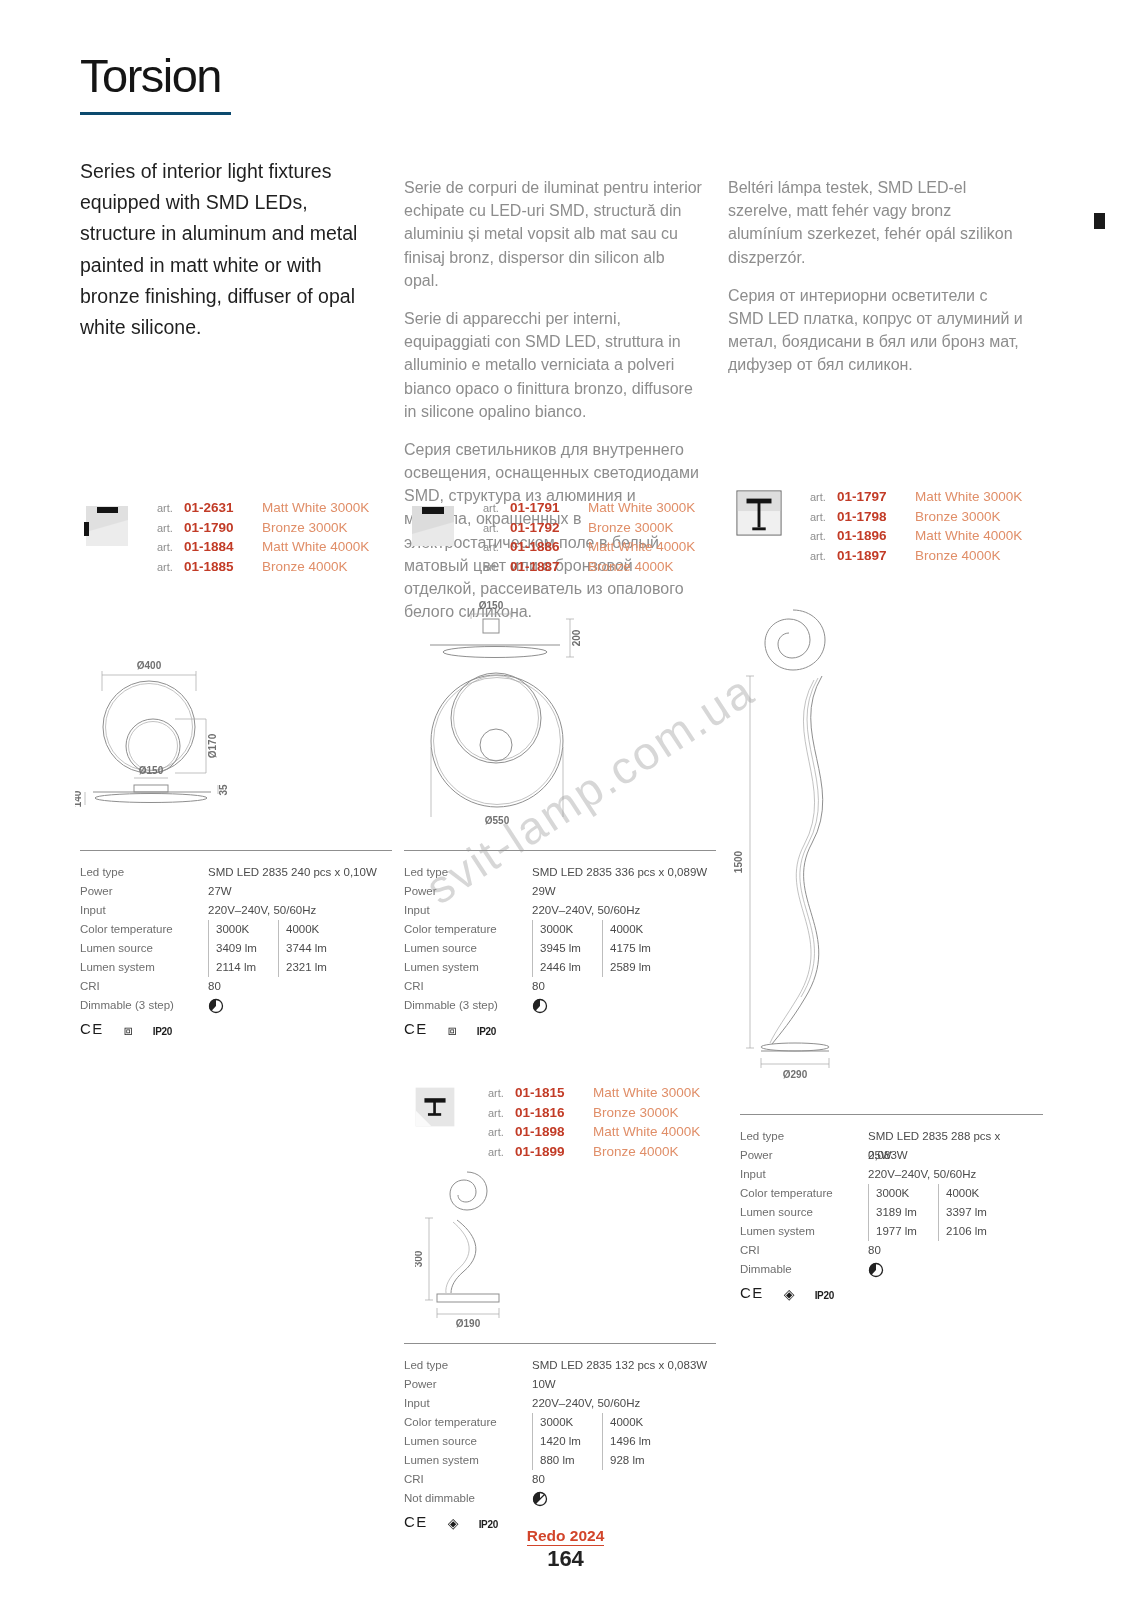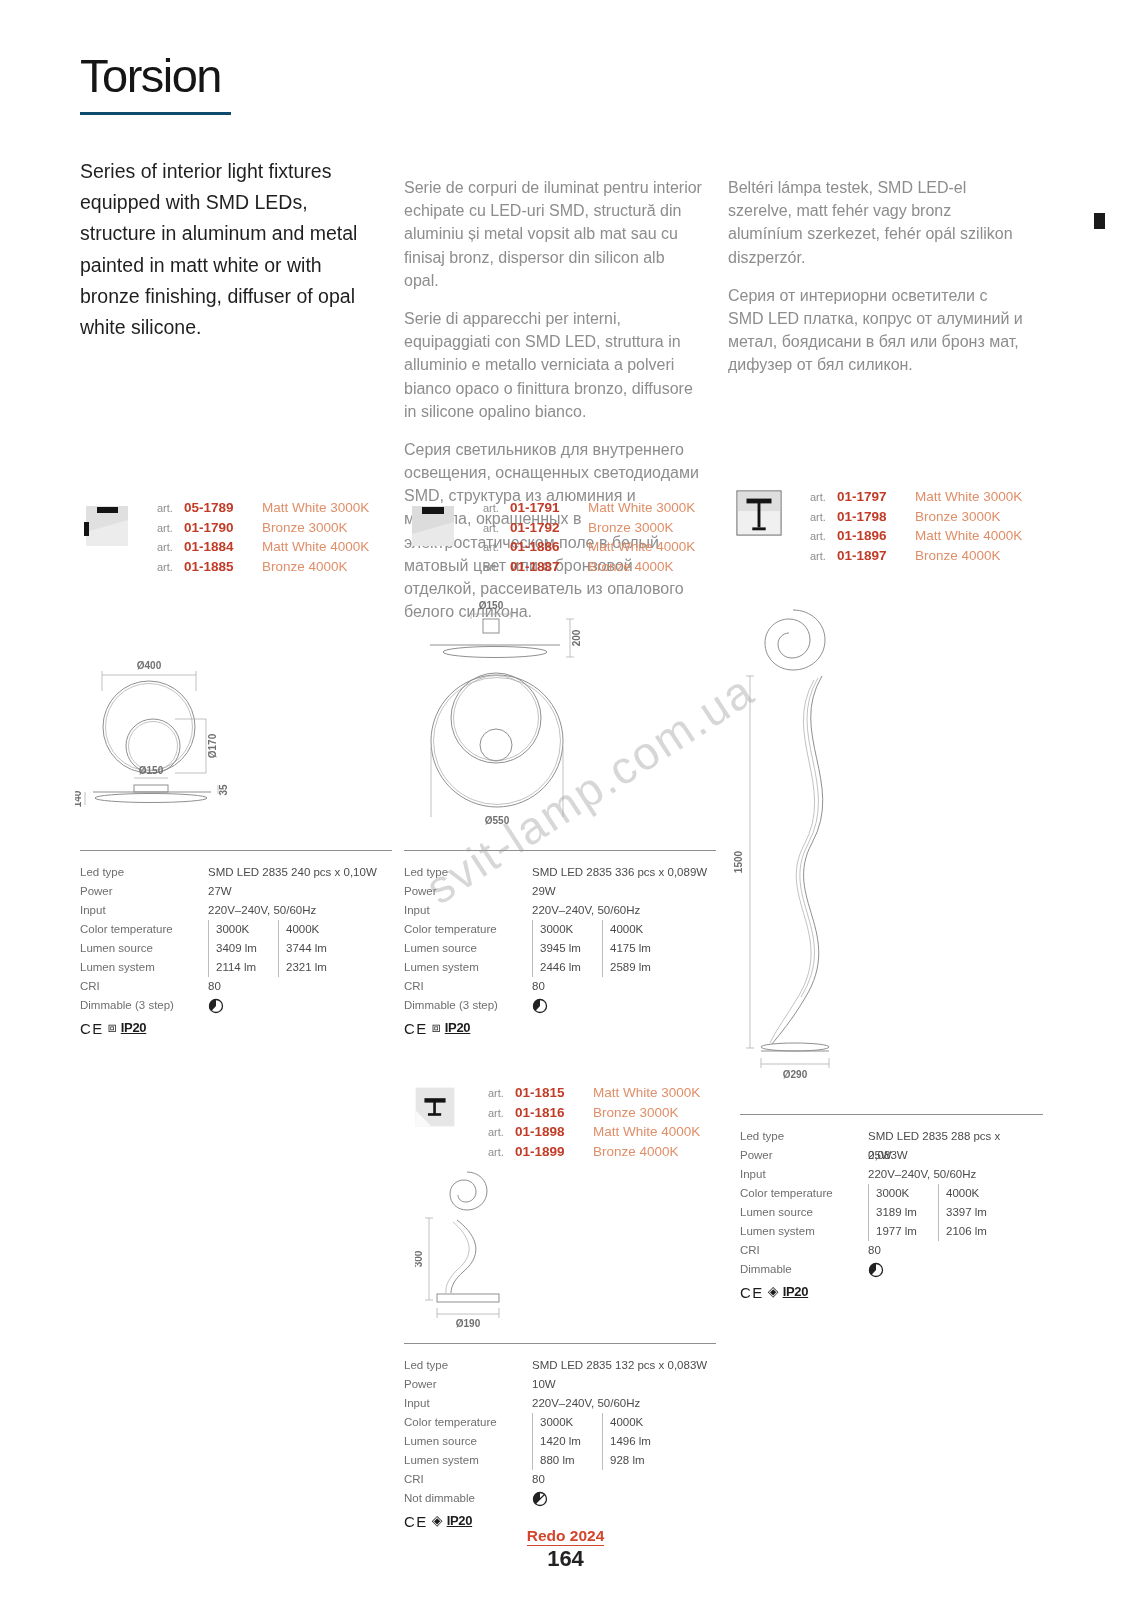--- a/index.html
+++ b/index.html
@@ -45,24 +45,24 @@
   
   .spec { position:absolute; width:312px; border-top:1px solid #8f8f8f; padding-top:12px;
           font-size:11.5px; }
   .spec3 { width:303px; }
   .spec-row { display:flex; align-items:stretch; height:19px; }
   .spec-label { width:128px; color:#6e6e6e; line-height:19px; flex:none; }
   .spec-value { color:#4b4b4b; line-height:19px; }
   .v { border-left:1px solid #bdbdbd; padding-left:7px; line-height:19px; color:#4b4b4b; }
   .v1 { width:62px; flex:none; }
   .dim-icon { width:16px; height:16px; align-self:center; }
-  .certs { margin-top:5px; display:flex; align-items:flex-start; gap:4px; color:#1c1c1c; }
+  .certs { margin-top:5px; display:flex; align-items:flex-end; gap:20px; color:#1c1c1c; }
   .ce { font-size:15px; letter-spacing:1.5px; }
   .class-mark { font-size:14px; line-height:14px; }
-  .ip { font-weight:700; font-size:13px; letter-spacing:-0.3px;text-decoration:underline; }
+  .ip { font-weight:700; font-size:10px; letter-spacing:-0.3px; }
   .spec1 { left:80px;  top:850px; }
   .spec2 { left:404px; top:850px; }
   .spec3 { left:740px; top:1114px; }
   .spec4 { left:404px; top:1343px; }
 
   
   .watermark { position:absolute; left:330px; top:762px; width:520px; text-align:center;
                transform:rotate(-33deg); font-size:46px; letter-spacing:2px;
                color:rgba(150,150,150,0.38); pointer-events:none; white-space:nowrap; }
 
@@ -99,21 +99,21 @@
       <svg viewBox="0 0 50 50" width="50" height="50">
         <rect x="4" y="6" width="42" height="40" fill="#ececec"></rect>
         <polygon points="4,6 46,6 46,20 4,32" fill="#e0e0e0"></polygon>
         <rect x="15" y="7" width="21" height="6" fill="#141414"></rect>
         <rect x="2" y="22" width="5" height="14" fill="#141414"></rect>
       </svg>
     </div>
     <div class="art-rows">
       <div class="art-row">
         <span class="art-lbl">art.</span>
-        <span class="art-code">05-1789</span>
+        <span class="art-code">01-2631</span>
         <span class="art-fin">Matt White 3000K</span>
       </div>
       <div class="art-row">
         <span class="art-lbl">art.</span>
         <span class="art-code">01-1790</span>
         <span class="art-fin">Bronze 3000K</span>
       </div>
       <div class="art-row">
         <span class="art-lbl">art.</span>
         <span class="art-code">01-1884</span>

